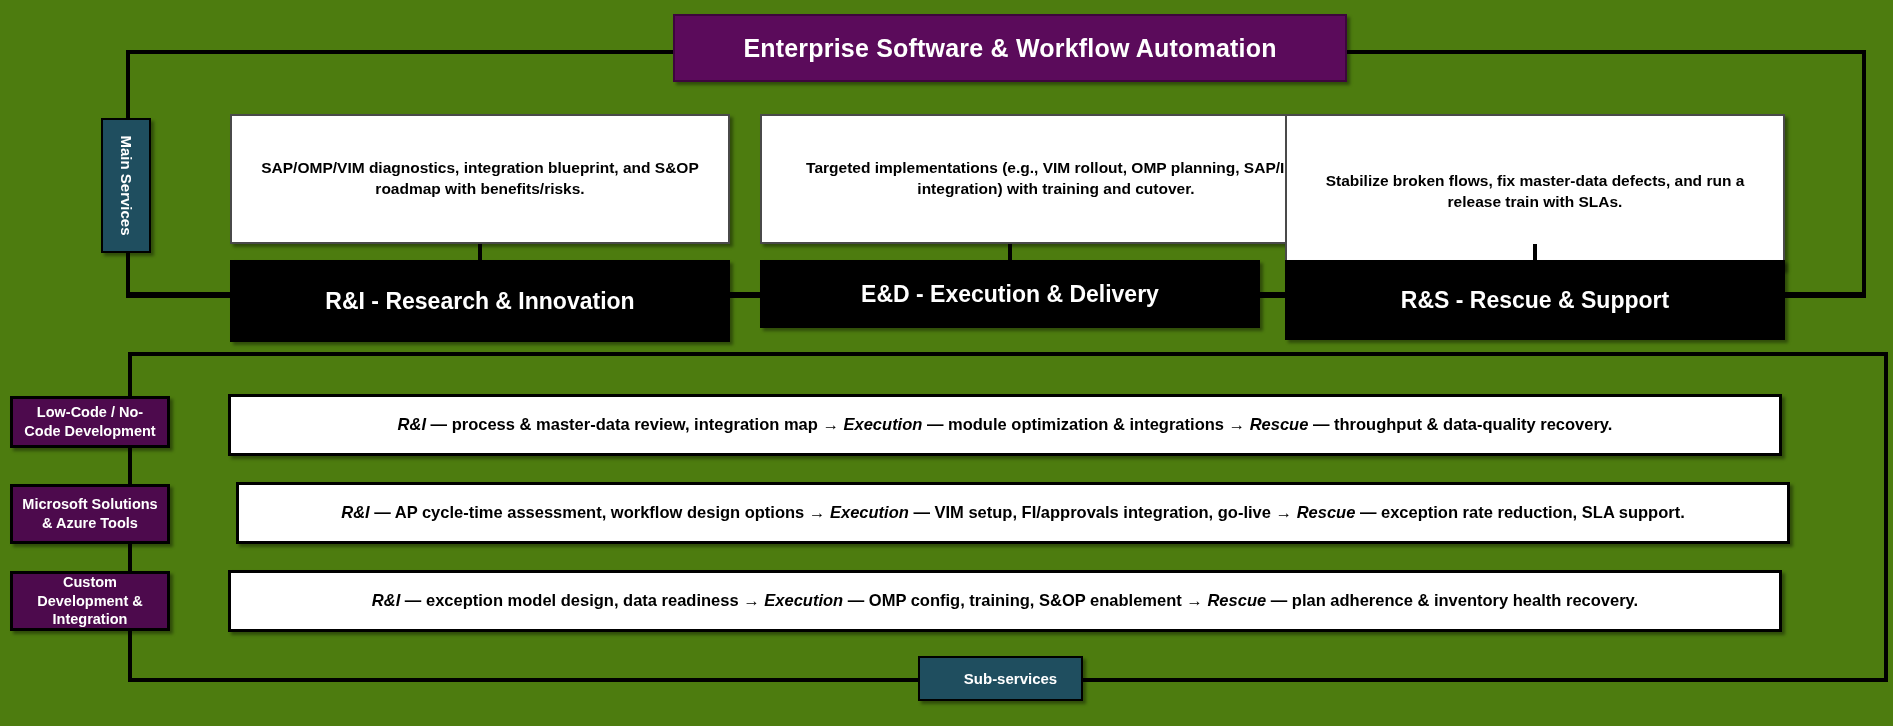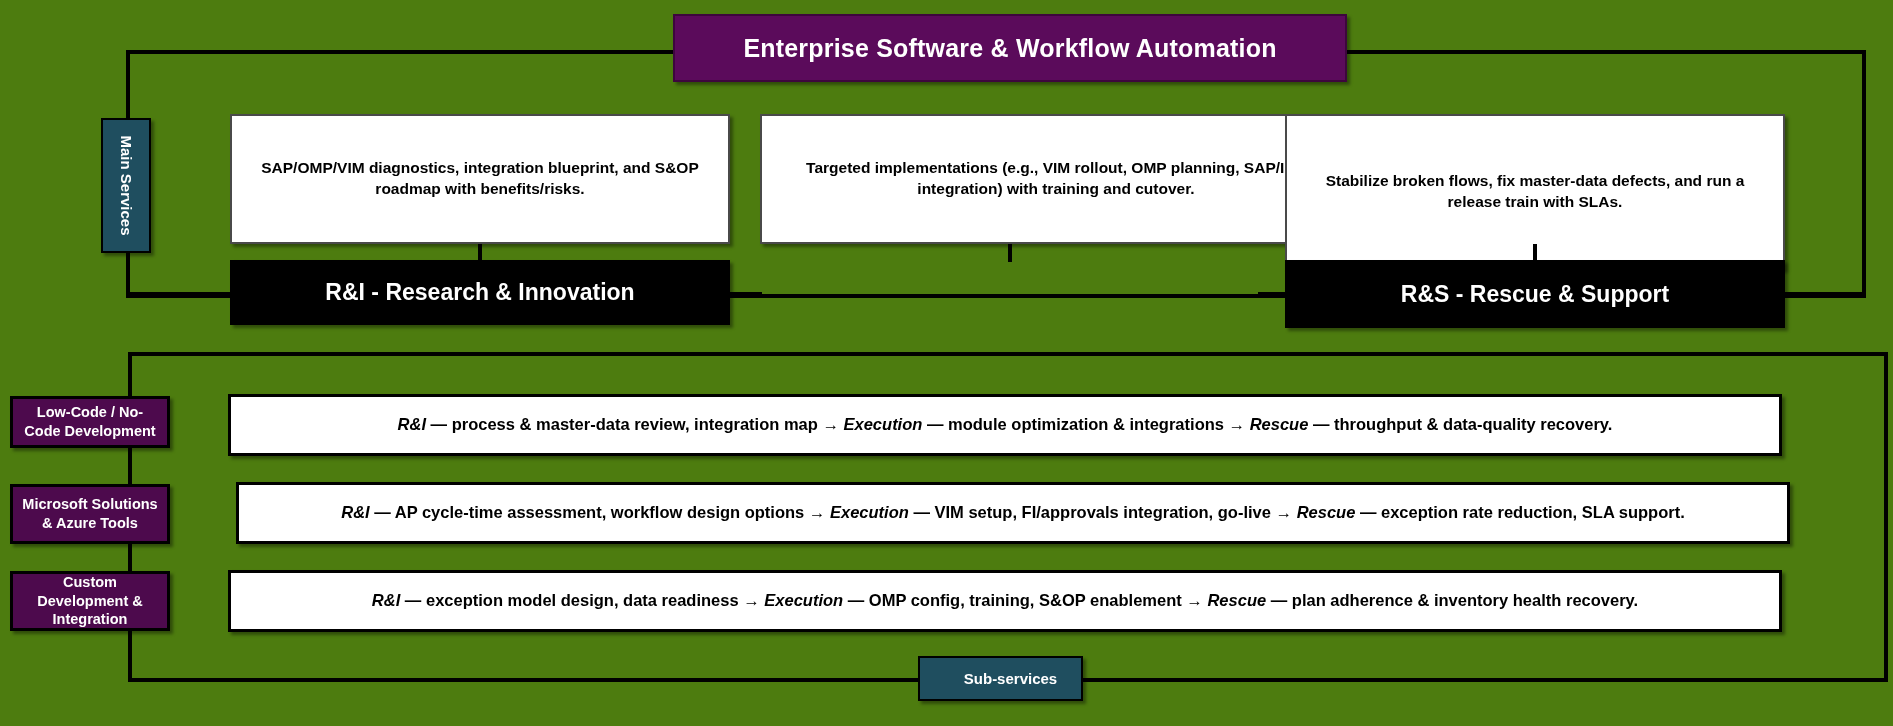--- a/index.html
+++ b/index.html
@@ -179,24 +179,27 @@
     <span>Targeted implementations (e.g., VIM rollout, OMP planning, SAP/IBP integration) with training and cutover.</span>
   </div>
   <div class="desc-card shadow" style="left:1285px; top:114px; width:500px; height:156px;">
     <span>Stabilize broken flows, fix master-data defects, and run a release train with SLAs.</span>
   </div>
 
   <div class="line" style="left:478px; top:244px; width:4px; height:18px;"></div>
   <div class="line" style="left:1008px; top:244px; width:4px; height:18px;"></div>
   <div class="line" style="left:1533px; top:244px; width:4px; height:18px;"></div>
 
-  <div class="cat-bar shadow" style="left:230px; top:260px; width:500px; height:65px;">
+  <div class="cat-bar shadow" style="left:230px; top:260px; width:500px; height:82px;">
     <span>R&amp;I - Research &amp; Innovation</span>
   </div>
-  <div class="cat-bar shadow" style="left:1285px; top:260px; width:500px; height:68px;">
+  <div class="cat-bar shadow" style="left:760px; top:260px; width:500px; height:68px;">
+    <span>E&amp;D - Execution &amp; Delivery</span>
+  </div>
+  <div class="cat-bar shadow" style="left:1285px; top:260px; width:500px; height:80px;">
     <span>R&amp;S - Rescue &amp; Support</span>
   </div>
 
   <div class="line" style="left:126px; top:292px; width:106px; height:4px;"></div>
   <div class="line" style="left:728px; top:292px; width:34px; height:4px;"></div>
   <div class="line" style="left:1258px; top:292px; width:29px; height:4px;"></div>
   <div class="line" style="left:1783px; top:292px; width:83px; height:4px;"></div>
 
   <div class="frame" style="left:128px; top:352px; width:1760px; height:330px;"></div>
 

